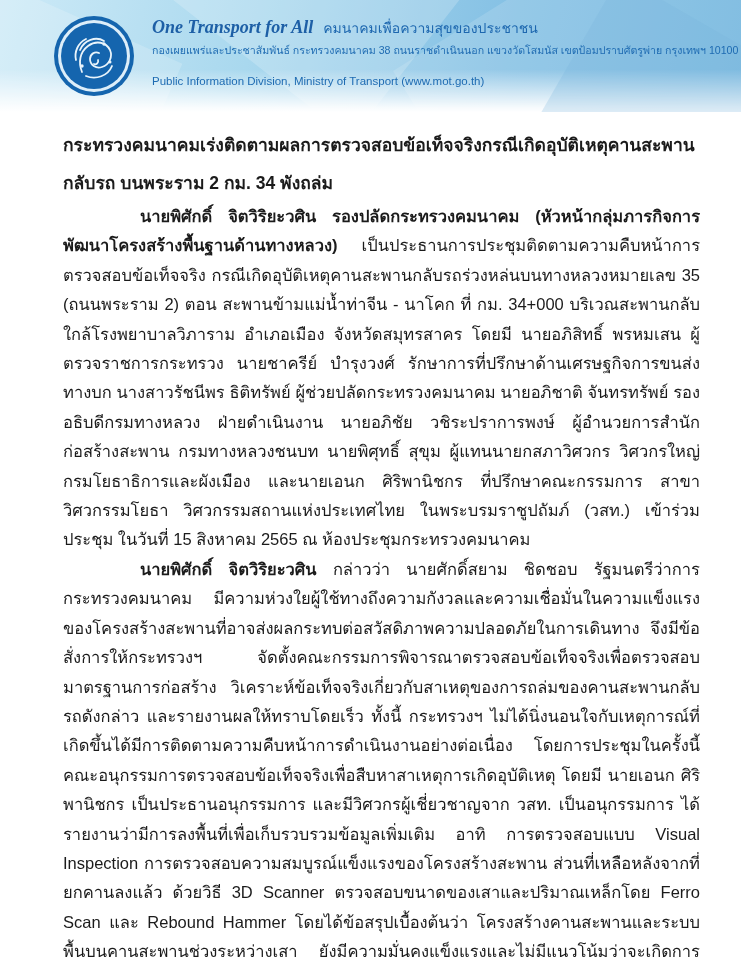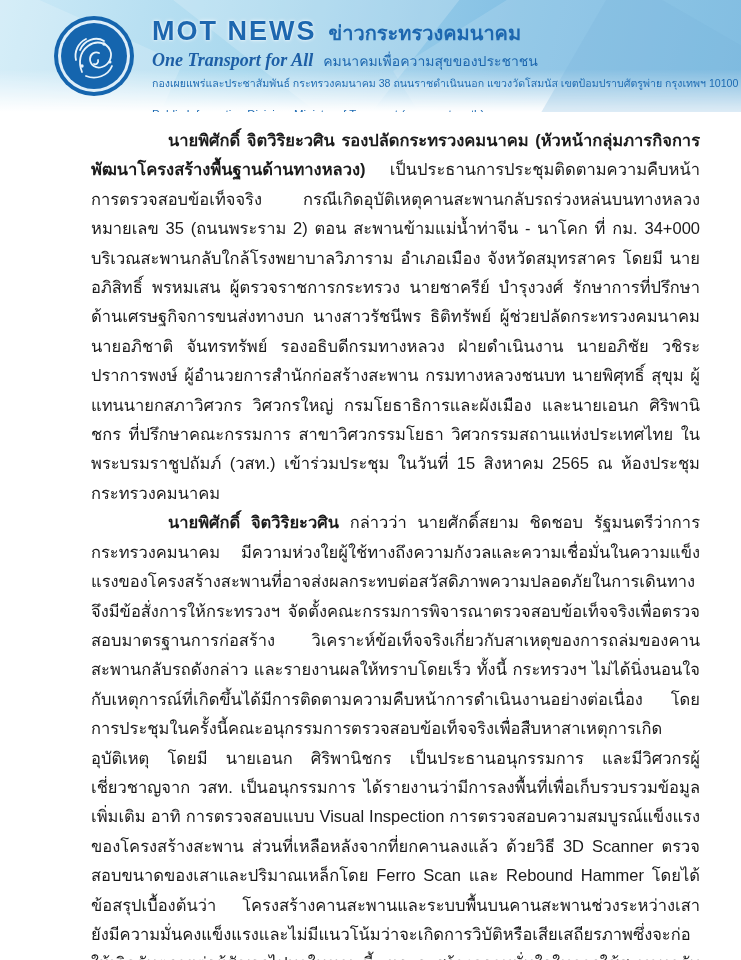--- a/index.html
+++ b/index.html
@@ -77,21 +77,20 @@
     font-size: 17.5px;
     font-weight: bold;
     line-height: 38px;
     text-align: left;
   }
   .para {
     font-size: 16.5px;
     line-height: 29.4px;
     text-align: justify;
     text-indent: 77px;
-    margin-left: 28px;
   }
   .para b { font-weight: bold; }
   .doc-title { margin-bottom: 0px; }
 </style>
 </head>
 <body>
 
 <div class="page">
 
   <div class="banner">
@@ -116,37 +115,34 @@
           </g>
           <g fill="#e9f4fb">
             <circle cx="52" cy="30" r="1.7"></circle>
             <circle cx="30" cy="52" r="1.7"></circle>
             <circle cx="58" cy="48" r="1.5"></circle>
           </g>
         </svg>
       </div>
 
       <div class="brand-block">
-        <div class="brand-row">
-          <span class="brand-en">MOT NEWS</span>
-          <span class="brand-th">ข่าวกระทรวงคมนาคม</span>
-        </div>
         <div class="tagline-row">
           <span class="tagline-en">One Transport for All</span>
           <span class="tagline-th">คมนาคมเพื่อความสุขของประชาชน</span>
         </div>
         <div class="addr-line">กองเผยแพร่และประชาสัมพันธ์ กระทรวงคมนาคม 38 ถนนราชดำเนินนอก แขวงวัดโสมนัส เขตป้อมปราบศัตรูพ่าย กรุงเทพฯ 10100  โทร. 0 2283 3024  โทรสาร 0 2281 6300</div>
         <div class="div-line">Public Information Division, Ministry of Transport   (www.mot.go.th)</div>
       </div>
 
     </div>
   </div>
 
   <div class="content">
 
+    <div class="doc-title">กระทรวงคมนาคมเร่งติดตามผลการตรวจสอบข้อเท็จจริงกรณีเกิดอุบัติเหตุคานสะพานกลับรถ บนพระราม 2 กม. 34 พังถล่ม</div>
 
     <p class="para"><b>นายพิศักดิ์ จิตวิริยะวศิน รองปลัดกระทรวงคมนาคม (หัวหน้ากลุ่มภารกิจการพัฒนาโครงสร้างพื้นฐานด้านทางหลวง)</b><span> เป็นประธานการประชุมติดตามความคืบหน้าการตรวจสอบข้อเท็จจริง กรณีเกิดอุบัติเหตุคานสะพานกลับรถร่วงหล่นบนทางหลวงหมายเลข 35 (ถนนพระราม 2) ตอน สะพานข้ามแม่น้ำท่าจีน - นาโคก ที่ กม. 34+000 บริเวณสะพานกลับใกล้โรงพยาบาลวิภาราม อำเภอเมือง จังหวัดสมุทรสาคร โดยมี นายอภิสิทธิ์ พรหมเสน ผู้ตรวจราชการกระทรวง นายชาครีย์ บำรุงวงศ์ รักษาการที่ปรึกษาด้านเศรษฐกิจการขนส่งทางบก นางสาวรัชนีพร ธิติทรัพย์ ผู้ช่วยปลัดกระทรวงคมนาคม นายอภิชาติ จันทรทรัพย์ รองอธิบดีกรมทางหลวง ฝ่ายดำเนินงาน นายอภิชัย วชิระปราการพงษ์ ผู้อำนวยการสำนักก่อสร้างสะพาน กรมทางหลวงชนบท นายพิศุทธิ์  สุขุม ผู้แทนนายกสภาวิศวกร วิศวกรใหญ่ กรมโยธาธิการและผังเมือง และนายเอนก ศิริพานิชกร ที่ปรึกษาคณะกรรมการ สาขาวิศวกรรมโยธา วิศวกรรมสถานแห่งประเทศไทย ในพระบรมราชูปถัมภ์ (วสท.) เข้าร่วมประชุม ในวันที่ 15 สิงหาคม 2565 ณ ห้องประชุมกระทรวงคมนาคม</span></p>
 
     <p class="para"><b>นายพิศักดิ์ จิตวิริยะวศิน</b><span> กล่าวว่า นายศักดิ์สยาม ชิดชอบ รัฐมนตรีว่าการกระทรวงคมนาคม มีความห่วงใยผู้ใช้ทางถึงความกังวลและความเชื่อมั่นในความแข็งแรงของโครงสร้างสะพานที่อาจส่งผลกระทบต่อสวัสดิภาพความปลอดภัยในการเดินทาง จึงมีข้อสั่งการให้กระทรวงฯ จัดตั้งคณะกรรมการพิจารณาตรวจสอบข้อเท็จจริงเพื่อตรวจสอบมาตรฐานการก่อสร้าง วิเคราะห์ข้อเท็จจริงเกี่ยวกับสาเหตุของการถล่มของคานสะพานกลับรถดังกล่าว และรายงานผลให้ทราบโดยเร็ว ทั้งนี้ กระทรวงฯ ไม่ได้นิ่งนอนใจกับเหตุการณ์ที่เกิดขึ้นได้มีการติดตามความคืบหน้าการดำเนินงานอย่างต่อเนื่อง โดยการประชุมในครั้งนี้คณะอนุกรรมการตรวจสอบข้อเท็จจริงเพื่อสืบหาสาเหตุการเกิดอุบัติเหตุ โดยมี นายเอนก ศิริพานิชกร เป็นประธานอนุกรรมการ และมีวิศวกรผู้เชี่ยวชาญจาก วสท. เป็นอนุกรรมการ ได้รายงานว่ามีการลงพื้นที่เพื่อเก็บรวบรวมข้อมูลเพิ่มเติม  อาทิ การตรวจสอบแบบ Visual Inspection การตรวจสอบความสมบูรณ์แข็งแรงของโครงสร้างสะพาน  ส่วนที่เหลือหลังจากที่ยกคานลงแล้ว ด้วยวิธี 3D Scanner ตรวจสอบขนาดของเสาและปริมาณเหล็กโดย Ferro Scan และ Rebound Hammer โดยได้ข้อสรุปเบื้องต้นว่า โครงสร้างคานสะพานและระบบพื้นบนคานสะพานช่วงระหว่างเสา ยังมีความมั่นคงแข็งแรงและไม่มีแนวโน้มว่าจะเกิดการวิบัติหรือเสียเสถียรภาพซึ่งจะก่อให้เกิดอันตรายต่อผู้สัญจรไปมาในขณะนี้ และจะสร้างความมั่นใจในการใช้สะพานกลับรถ ด้วยการทดสอบการรับน้ำหนักบรรทุกของสะพานที่บูรณะแล้วเสร็จต่อไป</span></p>
 
   </div>
 
 </div>
 
 </body></html>

